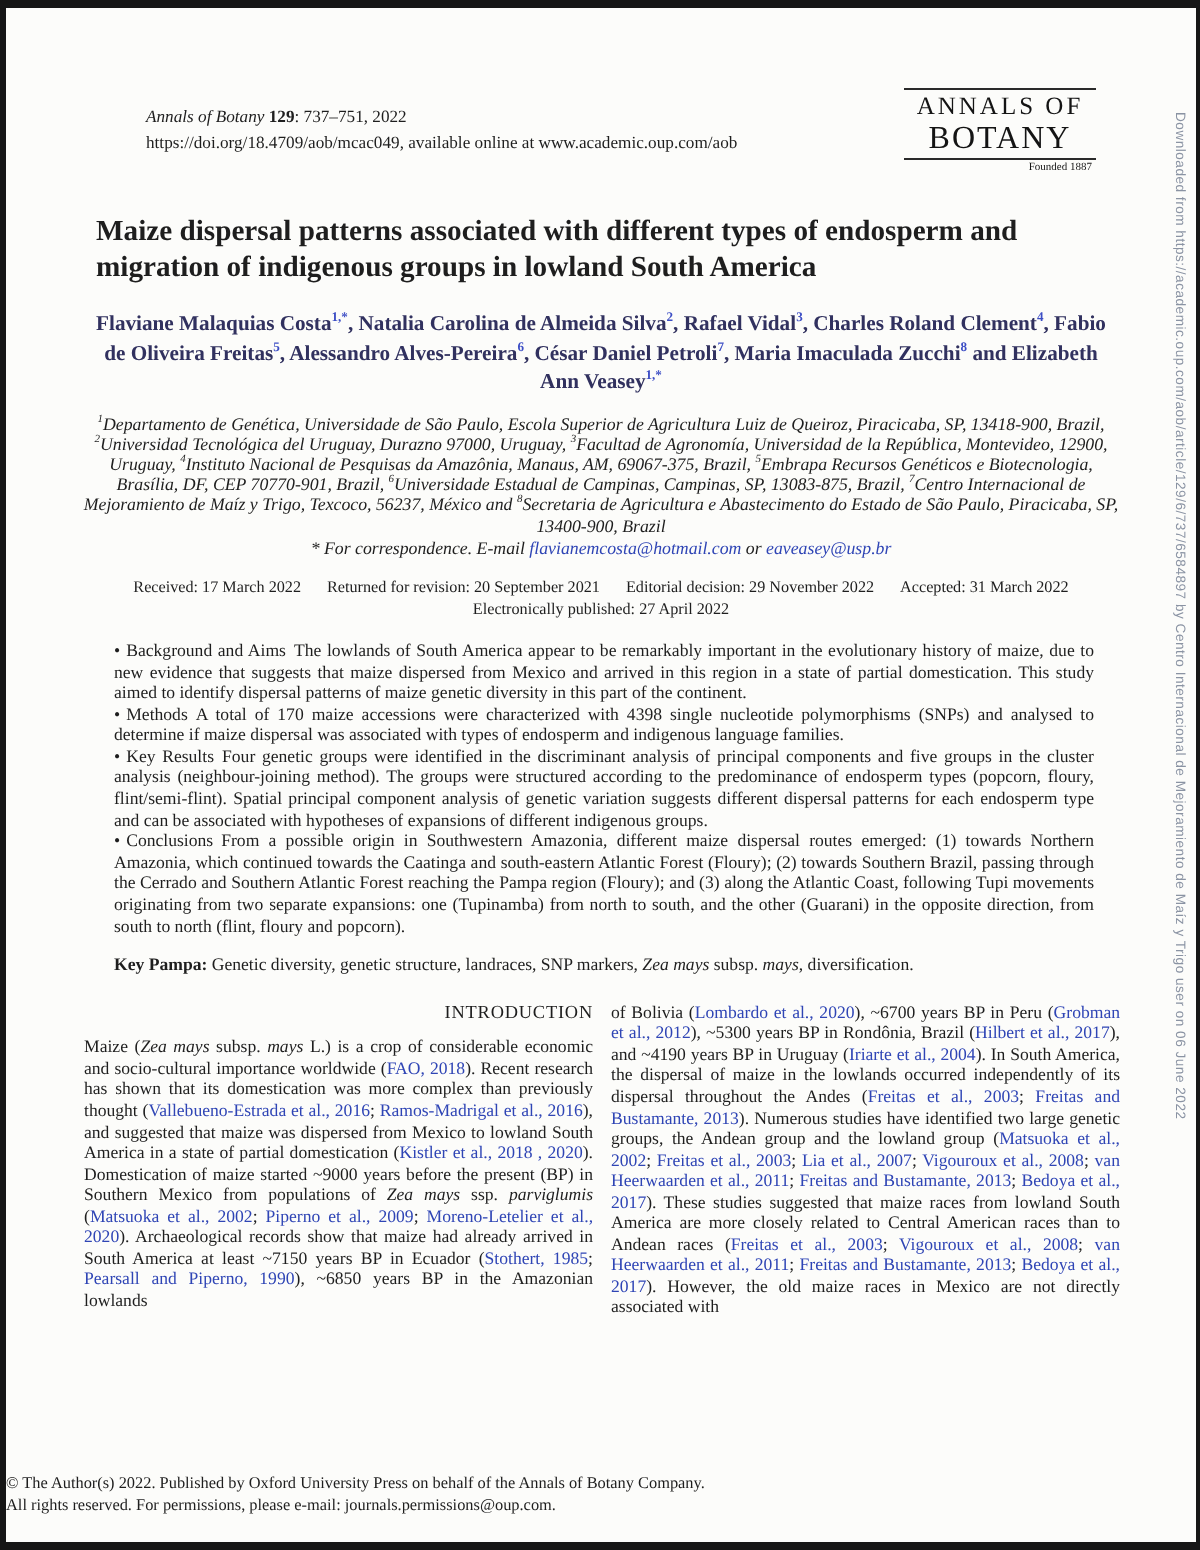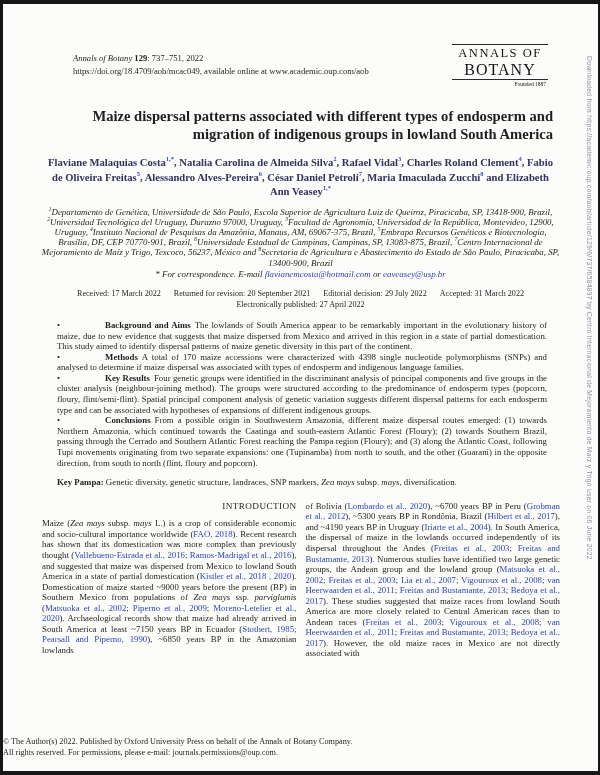--- a/index.html
+++ b/index.html
@@ -32,21 +32,21 @@
   .logo{
     width:96px;text-align:center;color:#141414;
   }
   .logo .rule{border-top:1px solid #2a2a2a;margin:0 0 1px 0;}
   .logo-line1{font-size:12.5px;letter-spacing:1.5px;line-height:13px;margin-top:2px;}
   .logo-line2{font-size:16px;letter-spacing:1px;line-height:19px;}
   .logo-founded{font-size:5.5px;text-align:right;line-height:6px;padding-right:2px;}
   
   .title{
     margin:20px auto 13px auto;max-width:505px;
-    text-align:right;font-weight:bold;font-size:14.6px;line-height:18px;
+    text-align:left;font-weight:bold;font-size:14.6px;line-height:18px;
   }
   .authors{
     margin:9px auto 0 auto;max-width:510px;
     text-align:center;font-weight:bold;font-size:10.6px;line-height:14.5px;
     color:var(--author);
   }
   .affiliations{
     margin:7px auto 0 auto;max-width:520px;
     text-align:center;font-style:italic;font-size:8.9px;line-height:10.2px;
   }
@@ -58,21 +58,21 @@
     margin-top:9px;text-align:center;font-size:8.1px;line-height:11px;
   }
   .dates-row{display:flex;justify-content:center;gap:13px;}
   
   .abstract{
     margin:10px 51px 0 54px;
     font-size:8.8px;line-height:10.6px;text-align:justify;
   }
   .abs{margin:0;}
   .bullet{margin-right:3px;}
-  .abs-label{font-weight:bold;margin-right:4px;margin-left:42px;}
+  .abs-label{font-weight:normal;margin-right:4px;}
   .keywords{
     margin:9px 51px 0 54px;
     font-size:8.8px;line-height:10.6px;
   }
   
   .columns{
     display:flex;gap:9px;
     margin:13px 38px 0 39px;
   }
   .col{flex:1;font-size:8.8px;line-height:10.55px;text-align:justify;}
@@ -126,21 +126,21 @@
   <div class="authors">Flaviane Malaquias Costa<span class="seg-s">1,*</span>, Natalia Carolina de Almeida Silva<span class="seg-s">2</span>, Rafael Vidal<span class="seg-s">3</span>, Charles Roland Clement<span class="seg-s">4</span>, Fabio de Oliveira Freitas<span class="seg-s">5</span>, Alessandro Alves-Pereira<span class="seg-s">6</span>, César Daniel Petroli<span class="seg-s">7</span>, Maria Imaculada Zucchi<span class="seg-s">8</span> and Elizabeth Ann Veasey<span class="seg-s">1,*</span></div>
 
   <div class="affiliations"><span class="seg-sa">1</span>Departamento de Genética, Universidade de São Paulo, Escola Superior de Agricultura Luiz de Queiroz, Piracicaba, SP, 13418-900, Brazil, <span class="seg-sa">2</span>Universidad Tecnológica del Uruguay, Durazno 97000, Uruguay, <span class="seg-sa">3</span>Facultad de Agronomía, Universidad de la República, Montevideo, 12900, Uruguay, <span class="seg-sa">4</span>Instituto Nacional de Pesquisas da Amazônia, Manaus, AM, 69067-375, Brazil, <span class="seg-sa">5</span>Embrapa Recursos Genéticos e Biotecnologia, Brasília, DF, CEP 70770-901, Brazil, <span class="seg-sa">6</span>Universidade Estadual de Campinas, Campinas, SP, 13083-875, Brazil, <span class="seg-sa">7</span>Centro Internacional de Mejoramiento de Maíz y Trigo, Texcoco, 56237, México and <span class="seg-sa">8</span>Secretaria de Agricultura e Abastecimento do Estado de São Paulo, Piracicaba, SP, 13400-900, Brazil</div>
 
   <div class="correspondence">* For correspondence. E-mail <span class="seg-li">flavianemcosta@hotmail.com</span> or <span class="seg-li">eaveasey@usp.br</span></div>
 
   <div class="dates">
     <div class="dates-row">
       <span>Received: 17 March 2022</span>
       <span>Returned for revision: 20 September 2021</span>
-      <span>Editorial decision: 29 July 2022</span>
+      <span>Editorial decision: 29 November 2022</span>
       <span>Accepted: 31 March 2022</span>
     </div>
     <div>Electronically published: 27 April 2022</div>
   </div>
 
   <div class="abstract">
     <p class="abs">
       <span class="bullet">•</span><span class="abs-label">Background and Aims</span><span>The lowlands of South America appear to be remarkably important in the evolutionary history of maize, due to new evidence that suggests that maize dispersed from Mexico and arrived in this region in a state of partial domestication. This study aimed to identify dispersal patterns of maize genetic diversity in this part of the continent.</span>
     </p>
     <p class="abs">

